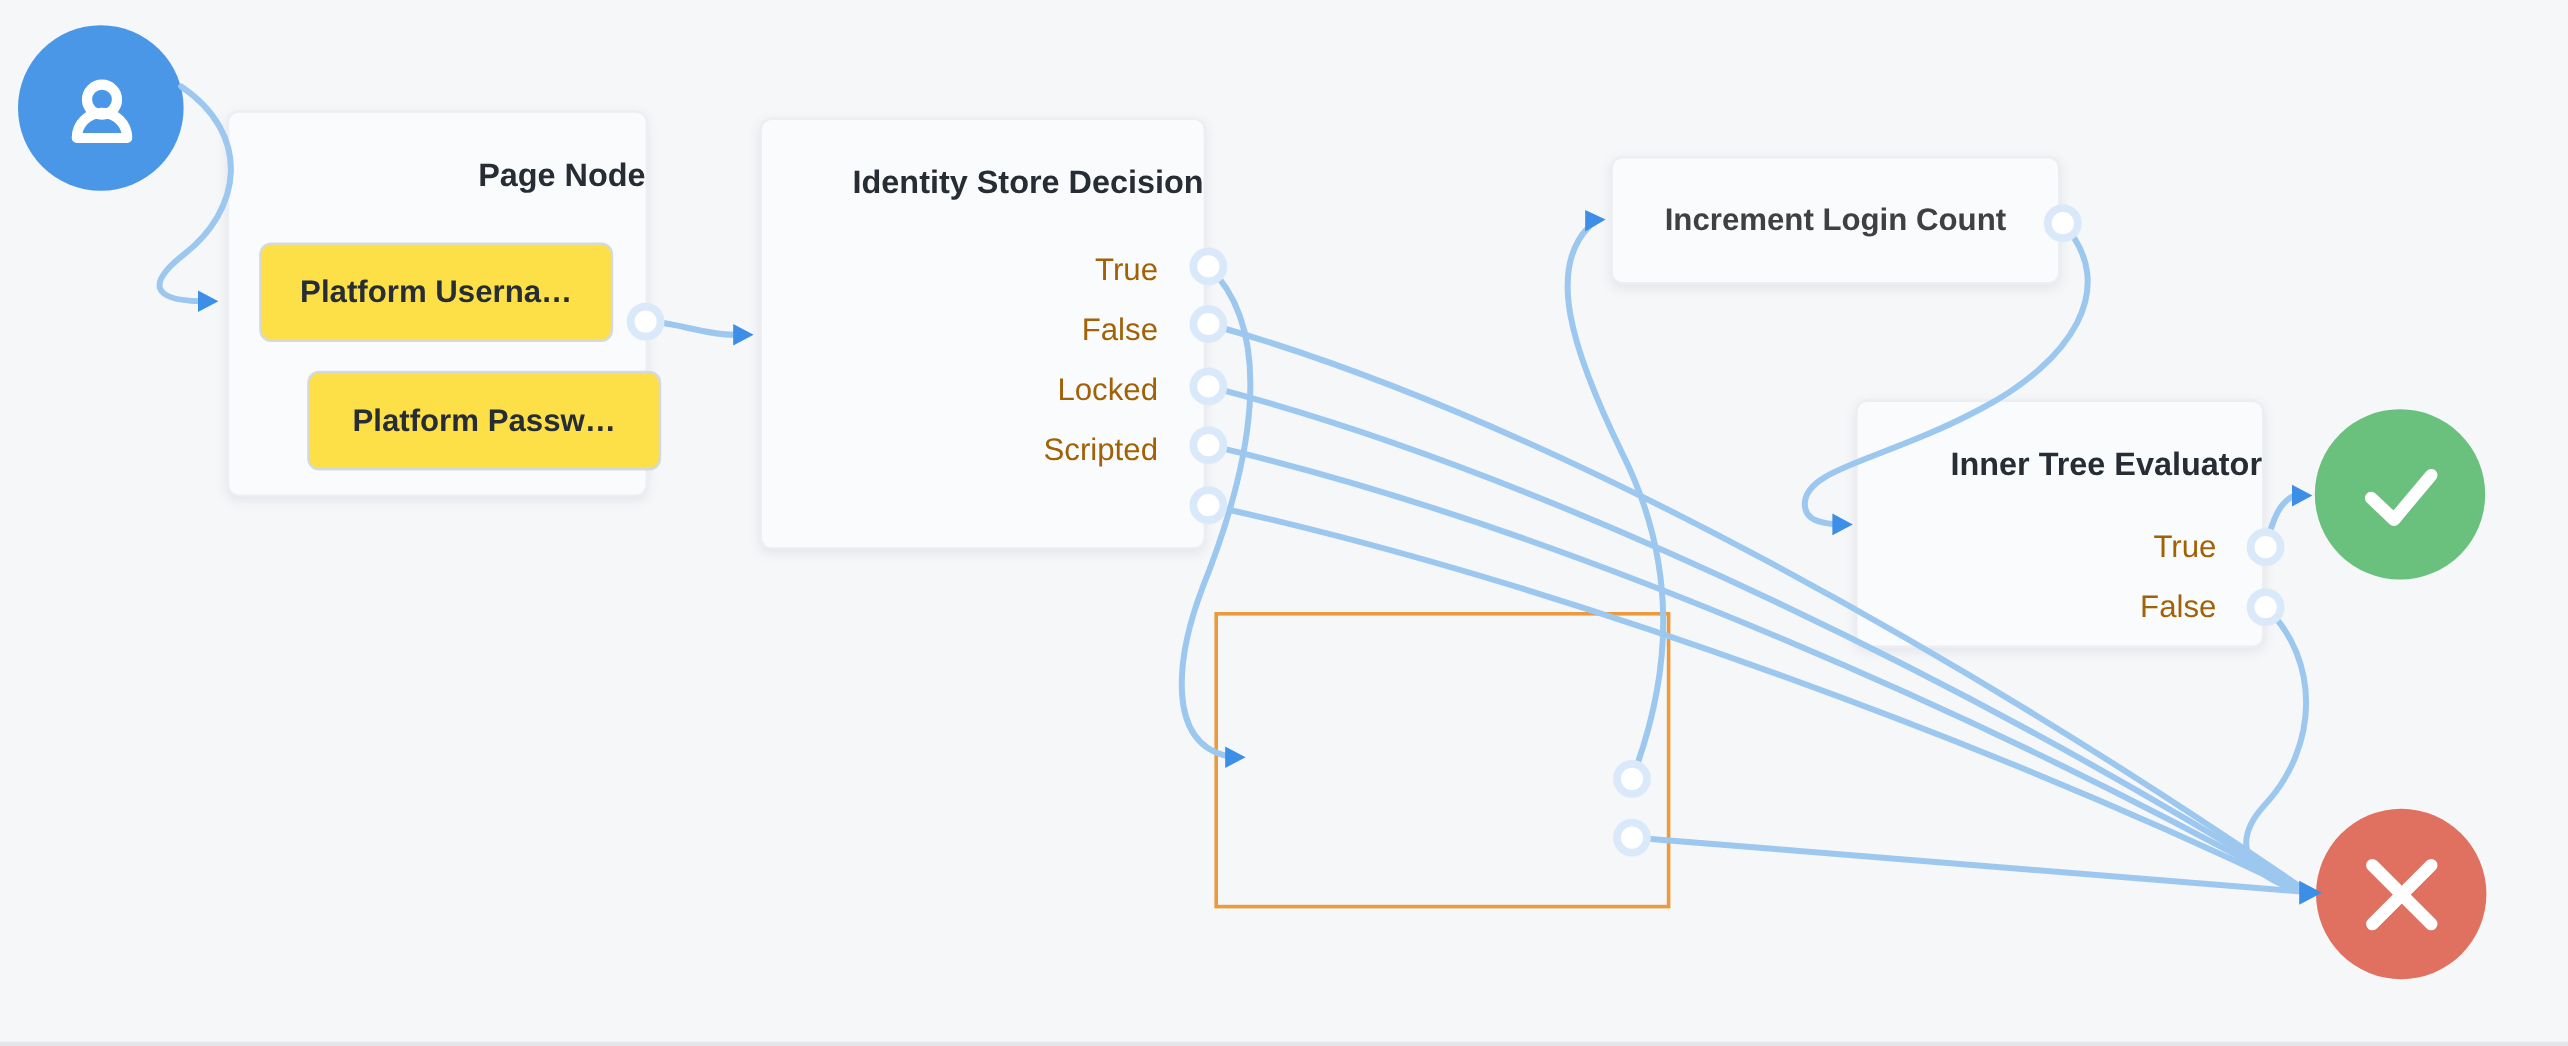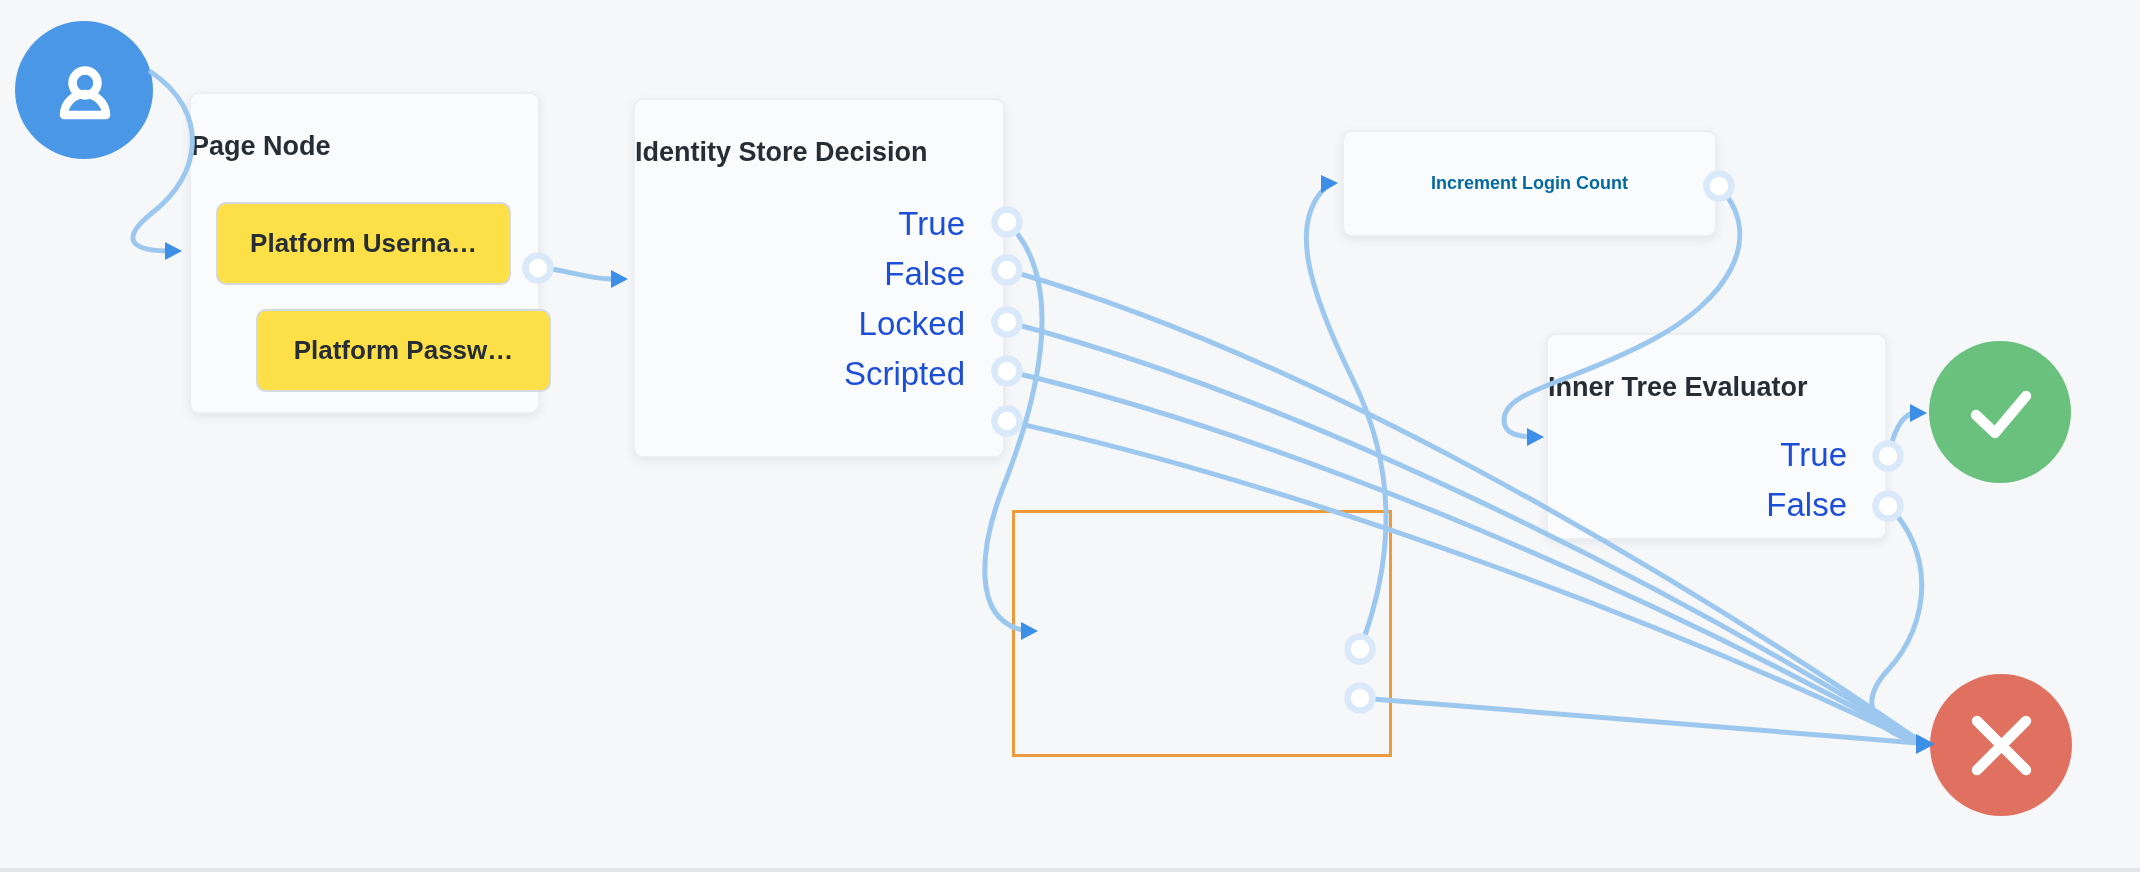--- a/index.html
+++ b/index.html
@@ -21,39 +21,39 @@
     background:#fafbfc;
     border:2px solid #eceef1;
     border-radius:10px;
     box-shadow:0 3px 10px rgba(60,75,100,0.10);
     box-sizing:border-box;
   }
   .node-title{
     position:absolute;
     left:0;right:0;top:30px;
     line-height:44px;
-    text-align:left;
+    text-align:right;
     font-size:27px;
     font-weight:700;
     color:#272d34;
     white-space:nowrap;
   }
   .node-title-centered{
     position:absolute;
     left:0;right:0;top:0;bottom:0;
     display:flex;align-items:center;justify-content:center;
-    font-size:18px;font-weight:700;color:#0369a1;white-space:nowrap;
+    font-size:26px;font-weight:700;color:#404040;white-space:nowrap;
   }
   .outcomes{position:absolute;left:0;right:0;}
   .outcome{
     height:50px;
     display:flex;align-items:center;justify-content:flex-end;
     padding-right:38px;
-    font-size:33px;
-    color:#1d4ed8;
+    font-size:26px;
+    color:#a16207;
   }
   .subnode{
     position:absolute;
     left:25px;width:295px;height:83px;
     background:#fde047;
     border:2px solid #d3d9df;
     border-radius:10px;
     box-sizing:border-box;
     display:flex;align-items:center;justify-content:center;
     font-size:26px;font-weight:700;color:#272d34;

